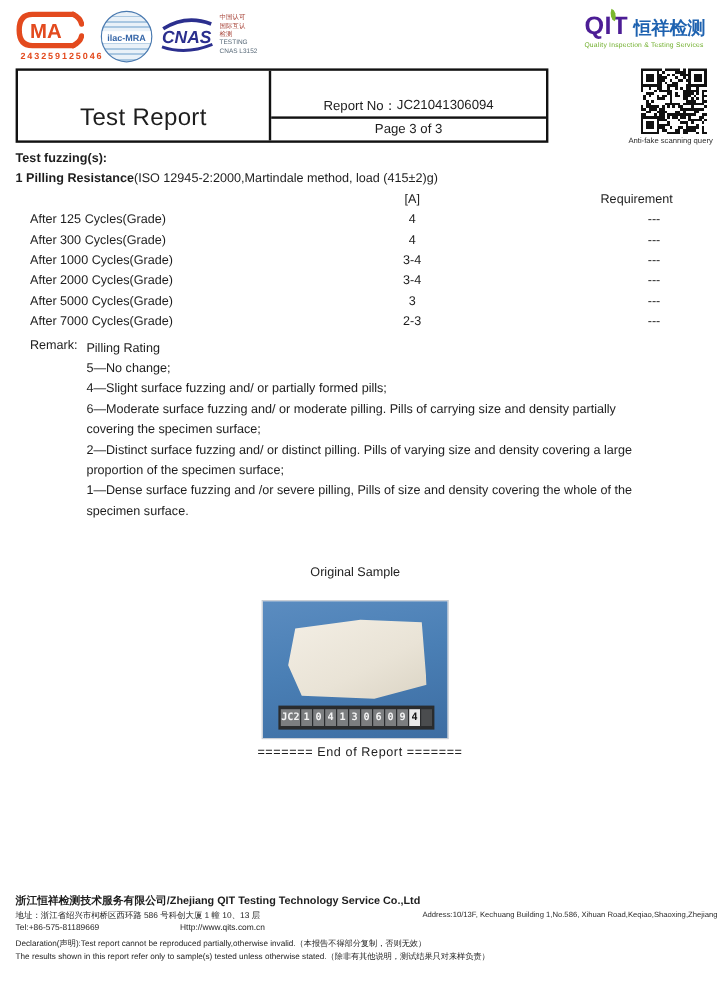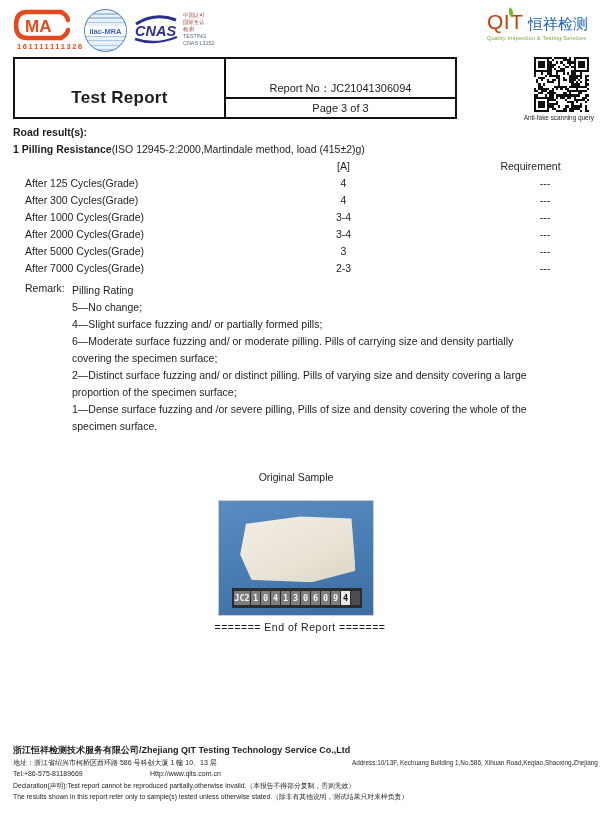--- a/index.html
+++ b/index.html
@@ -18,29 +18,29 @@
   .ilac-band { position:absolute; left:0; right:0; top:16px; height:10px; background:#ffffff;
                display:flex; align-items:center; justify-content:center;
                font-size:7.5px; font-weight:bold; color:#3767a8; }
   .cnas { position:absolute; left:132px; top:11px; }
   .cnas-side { position:absolute; left:183px; top:12px; line-height:7px; }
   .cnas-side div { font-size:5.4px; }
   .cnas-cn { color:#a8453a; }
   .cnas-en { color:#5a6b7a; }
   .qit { position:absolute; left:487px; top:10px; width:103px; }
   .qit-row { position:relative; white-space:nowrap; }
-  .qit-text { font-size:21px; font-weight:normal; color:#c2410c; letter-spacing:0.5px; }
+  .qit-text { font-size:21px; font-weight:bold; color:#4c1d95; letter-spacing:0.5px; }
   .qit-leaf { position:absolute; left:21px; top:-2px; width:6px; height:9px; background:#7ab82e;
               border-radius:0 100% 0 100%; transform:rotate(18deg); }
-  .qit-cn { font-size:15px; font-weight:normal; color:#1e62b0; }
+  .qit-cn { font-size:15px; font-weight:bold; color:#1e62b0; }
   .qit-tag { font-size:5.6px; color:#6fae2a; margin-top:1px; letter-spacing:0.2px; white-space:nowrap; }
   
   .title-table { position:absolute; left:13px; top:57px; width:444px; height:62px; border:2px solid #111; display:flex; }
   .tt-left { width:211px; border-right:2px solid #111; display:flex; align-items:center; justify-content:center; }
-  .tt-title { font-size:17px; font-weight:bold; letter-spacing:0.3px;margin-top:20px; }
+  .tt-title { font-size:20px; font-weight:normal; letter-spacing:0.3px;margin-top:20px; }
   .tt-right { flex:1; display:flex; flex-direction:column; }
   .tt-cell { flex:1; display:flex; align-items:center; justify-content:center; font-size:11px; }
   .tt-cell-top { border-bottom:2px solid #111;margin-top:20px; }
   
   .qr { position:absolute; left:533px; top:57px; width:57px; height:55px; }
   .qr svg { width:100%; height:100%; fill:#111; }
   .qr-caption { position:absolute; left:498px; top:114px; width:96px; text-align:right; font-size:6.4px; color:#2a2a2a; }
   
   .abs { position:absolute; }
   .body-text { font-size:10.5px; }
@@ -89,21 +89,21 @@
 <div class="page">
 
   <div class="cma">
     <svg width="58" height="34" viewBox="0 0 58 34">
       <path d="M49 4 H15 Q4 4 4 17 Q4 30 15 30 H49" fill="none" stroke="#e34a1e" stroke-width="4.5" stroke-linecap="round"></path>
       <path d="M49 4 Q55 7 56 12" fill="none" stroke="#e34a1e" stroke-width="4.5" stroke-linecap="round"></path>
       <path d="M49 30 Q55 27 56 22" fill="none" stroke="#e34a1e" stroke-width="4.5" stroke-linecap="round"></path>
       <text x="13" y="24" font-size="17" font-weight="bold" fill="#e34a1e" font-family="Liberation Sans, sans-serif">MA</text>
     </svg>
   </div>
-  <div class="cma-num">161111111326</div>
+  <div class="cma-num">243259125046</div>
 
   <div class="ilac">
     <div class="ilac-band">ilac-MRA</div>
   </div>
 
   <div class="cnas">
     <svg width="47" height="35" viewBox="0 0 47 35">
       <path d="M4 13 Q23 1 44 9" fill="none" stroke="#2b2f8e" stroke-width="3"></path>
       <path d="M3 28 Q23 35 45 26" fill="none" stroke="#2b2f8e" stroke-width="2.4"></path>
       <text x="3" y="25" font-size="14.5" font-weight="bold" font-style="italic" fill="#2b2f8e" font-family="Liberation Sans, sans-serif">CNAS</text>
@@ -484,21 +484,21 @@
         <rect x="13" y="24" width="1" height="1"></rect>
         <rect x="14" y="24" width="1" height="1"></rect>
         <rect x="16" y="24" width="1" height="1"></rect>
         <rect x="17" y="24" width="1" height="1"></rect>
         <rect x="21" y="24" width="1" height="1"></rect>
         <rect x="23" y="24" width="1" height="1"></rect>
         <rect x="24" y="24" width="1" height="1"></rect>
       </svg></div>
   <div class="qr-caption">Anti-fake scanning query</div>
 
-  <div class="abs body-text bold results-heading">Road result(s):</div>
+  <div class="abs body-text bold results-heading">Test fuzzing(s):</div>
   <div class="abs body-text item-line">
     <span class="bold">1 Pilling Resistance</span><span>(ISO 12945-2:2000,Martindale method, load (415±2)g)</span>
   </div>
   <div class="abs body-text col-a">[A]</div>
   <div class="abs body-text col-req">Requirement</div>
 
   <div class="abs body-text result-row" style="top:177px">
     <span class="r-label">After 125 Cycles(Grade)</span>
     <span class="r-value">4</span>
     <span class="r-req">---</span>

